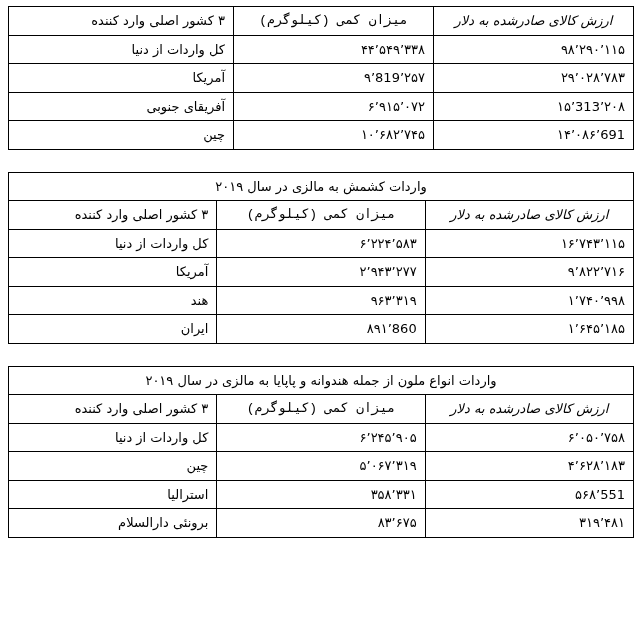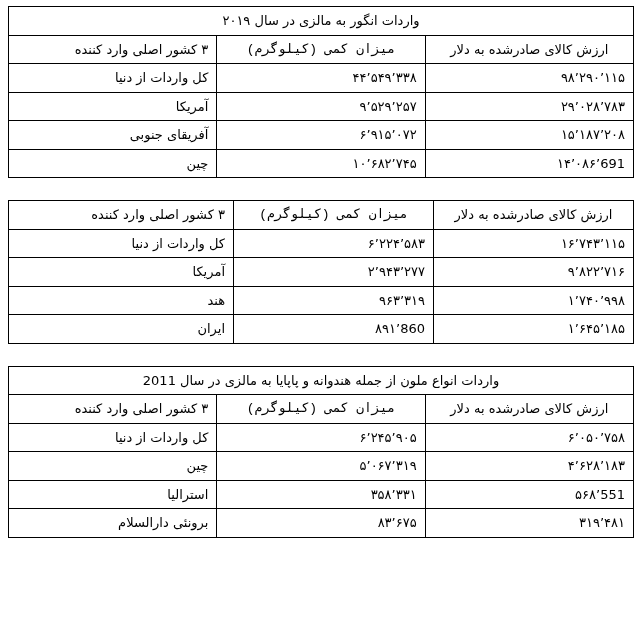--- a/index.html
+++ b/index.html
@@ -48,68 +48,69 @@
     text-align: right;
   }
   .col-qty {
     width: 32%;
     text-align: center;
     font-family: Liberation Mono, monospace;
   }
   .col-value {
     width: 32%;
     text-align: center;
+    font-style: italic;
   }
   .hdr-country { text-align: right; }
   .hdr-qty { text-align: center; }
   .hdr-value { text-align: center; }
   .cell-country { text-align: right; }
   .cell-qty { text-align: right; }
   .cell-value { }
 </style>
 </head>
 <body>
 
 <div class="page">
 
   <table class="data-table">
     <tbody>
       <tr>
-        <td class="tbl-title" colspan="3">واردات انگور به مالزی در سال ۲۰۱۹</td>
-      </tr>
-      <tr>
         <td class="col-value hdr-value">ارزش کالای صادرشده به دلار</td>
         <td class="col-qty hdr-qty">میزان کمی (کیلوگرم)</td>
         <td class="col-country hdr-country">۳ کشور اصلی وارد کننده</td>
       </tr>
       <tr>
         <td class="cell-value">۹۸٬۲۹۰٬۱۱۵</td>
         <td class="cell-qty">۴۴٬۵۴۹٬۳۳۸</td>
         <td class="cell-country">کل واردات از دنیا</td>
       </tr>
       <tr>
         <td class="cell-value">۲۹٬۰۲۸٬۷۸۳</td>
-        <td class="cell-qty">۹٬۵۲۹٬۲۵۷</td>
+        <td class="cell-qty">۹٬819٬۲۵۷</td>
         <td class="cell-country">آمریکا</td>
       </tr>
       <tr>
-        <td class="cell-value">۱۵٬۱۸۷٬۲۰۸</td>
+        <td class="cell-value">۱۵٬313٬۲۰۸</td>
         <td class="cell-qty">۶٬۹۱۵٬۰۷۲</td>
         <td class="cell-country">آفریقای جنوبی</td>
       </tr>
       <tr>
         <td class="cell-value">۱۴٬۰۸۶٬691</td>
         <td class="cell-qty">۱۰٬۶۸۲٬۷۴۵</td>
         <td class="cell-country">چین</td>
       </tr>
     </tbody>
   </table>
 
   <table class="data-table">
     <tbody>
+      <tr>
+        <td class="tbl-title" colspan="3">واردات کشمش به مالزی در سال ۲۰۱۹</td>
+      </tr>
       <tr>
         <td class="col-value hdr-value">ارزش کالای صادرشده به دلار</td>
         <td class="col-qty hdr-qty">میزان کمی (کیلوگرم)</td>
         <td class="col-country hdr-country">۳ کشور اصلی وارد کننده</td>
       </tr>
       <tr>
         <td class="cell-value">۱۶٬۷۴۳٬۱۱۵</td>
         <td class="cell-qty">۶٬۲۲۴٬۵۸۳</td>
         <td class="cell-country">کل واردات از دنیا</td>
       </tr>
@@ -127,21 +128,21 @@
         <td class="cell-value">۱٬۶۴۵٬۱۸۵</td>
         <td class="cell-qty">۸۹۱٬860</td>
         <td class="cell-country">ایران</td>
       </tr>
     </tbody>
   </table>
 
   <table class="data-table">
     <tbody>
       <tr>
-        <td class="tbl-title" colspan="3">واردات انواع ملون از جمله هندوانه و پاپایا به مالزی در سال 2011</td>
+        <td class="tbl-title" colspan="3">واردات انواع ملون از جمله هندوانه و پاپایا به مالزی در سال ۲۰۱۹</td>
       </tr>
       <tr>
         <td class="col-value hdr-value">ارزش کالای صادرشده به دلار</td>
         <td class="col-qty hdr-qty">میزان کمی (کیلوگرم)</td>
         <td class="col-country hdr-country">۳ کشور اصلی وارد کننده</td>
       </tr>
       <tr>
         <td class="cell-value">۶٬۰۵۰٬۷۵۸</td>
         <td class="cell-qty">۶٬۲۴۵٬۹۰۵</td>
         <td class="cell-country">کل واردات از دنیا</td>

